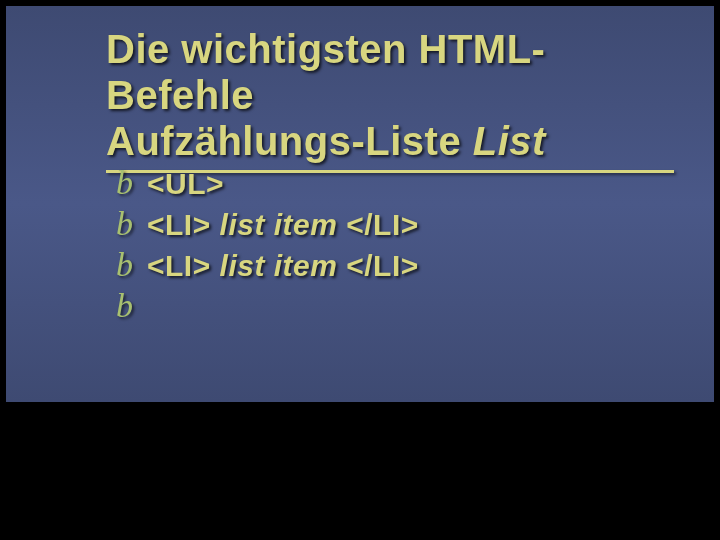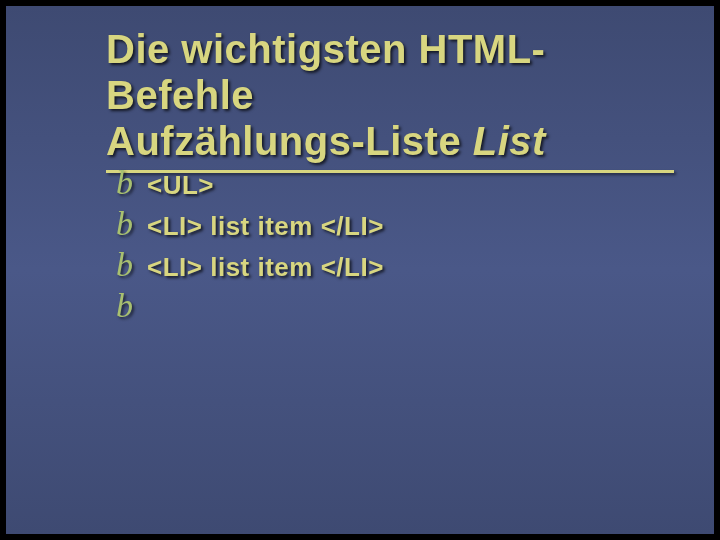--- a/index.html
+++ b/index.html
@@ -8,21 +8,21 @@
     height: 540px;
     background: #000;
     overflow: hidden;
     font-family: Arial, sans-serif;
   }
   .slide {
     position: absolute;
     top: 6px;
     left: 6px;
     width: 708px;
-    height: 528px;
+    height: 396px;
     background: linear-gradient(to bottom, #3e4a72 0%, #4a5888 50%, #3e4a72 100%);
   }
   .title-block {
     position: absolute;
     top: 20px;
     left: 100px;
     right: 40px;
   }
   .title-line {
     font-family: Impact, "Arial Black", sans-serif;
@@ -58,28 +58,29 @@
     font-family: "Brush Script MT", cursive;
     font-size: 34px;
     font-style: italic;
     color: #a8c070;
     margin-right: 14px;
     text-shadow: 2px 2px 3px rgba(0,0,0,0.6);
     line-height: 1;
   }
   .bullet-text {
     font-family: Impact, "Arial Black", sans-serif;
-    font-size: 26px;
+    font-size: 30px;
     font-weight: 900;
     letter-spacing: 0.5px;
     color: #d8d680;
     text-shadow: 2px 2px 3px rgba(0,0,0,0.7);
     font-stretch: condensed;
   }
   .bullet-emph {
+    font-style: italic;
     margin-top: 35px;
   }
 </style>
 </head>
 <body>
 
 <div class="slide">
 
   <div class="title-block">
     <div class="title-line">Die wichtigsten HTML-Befehle</div>

